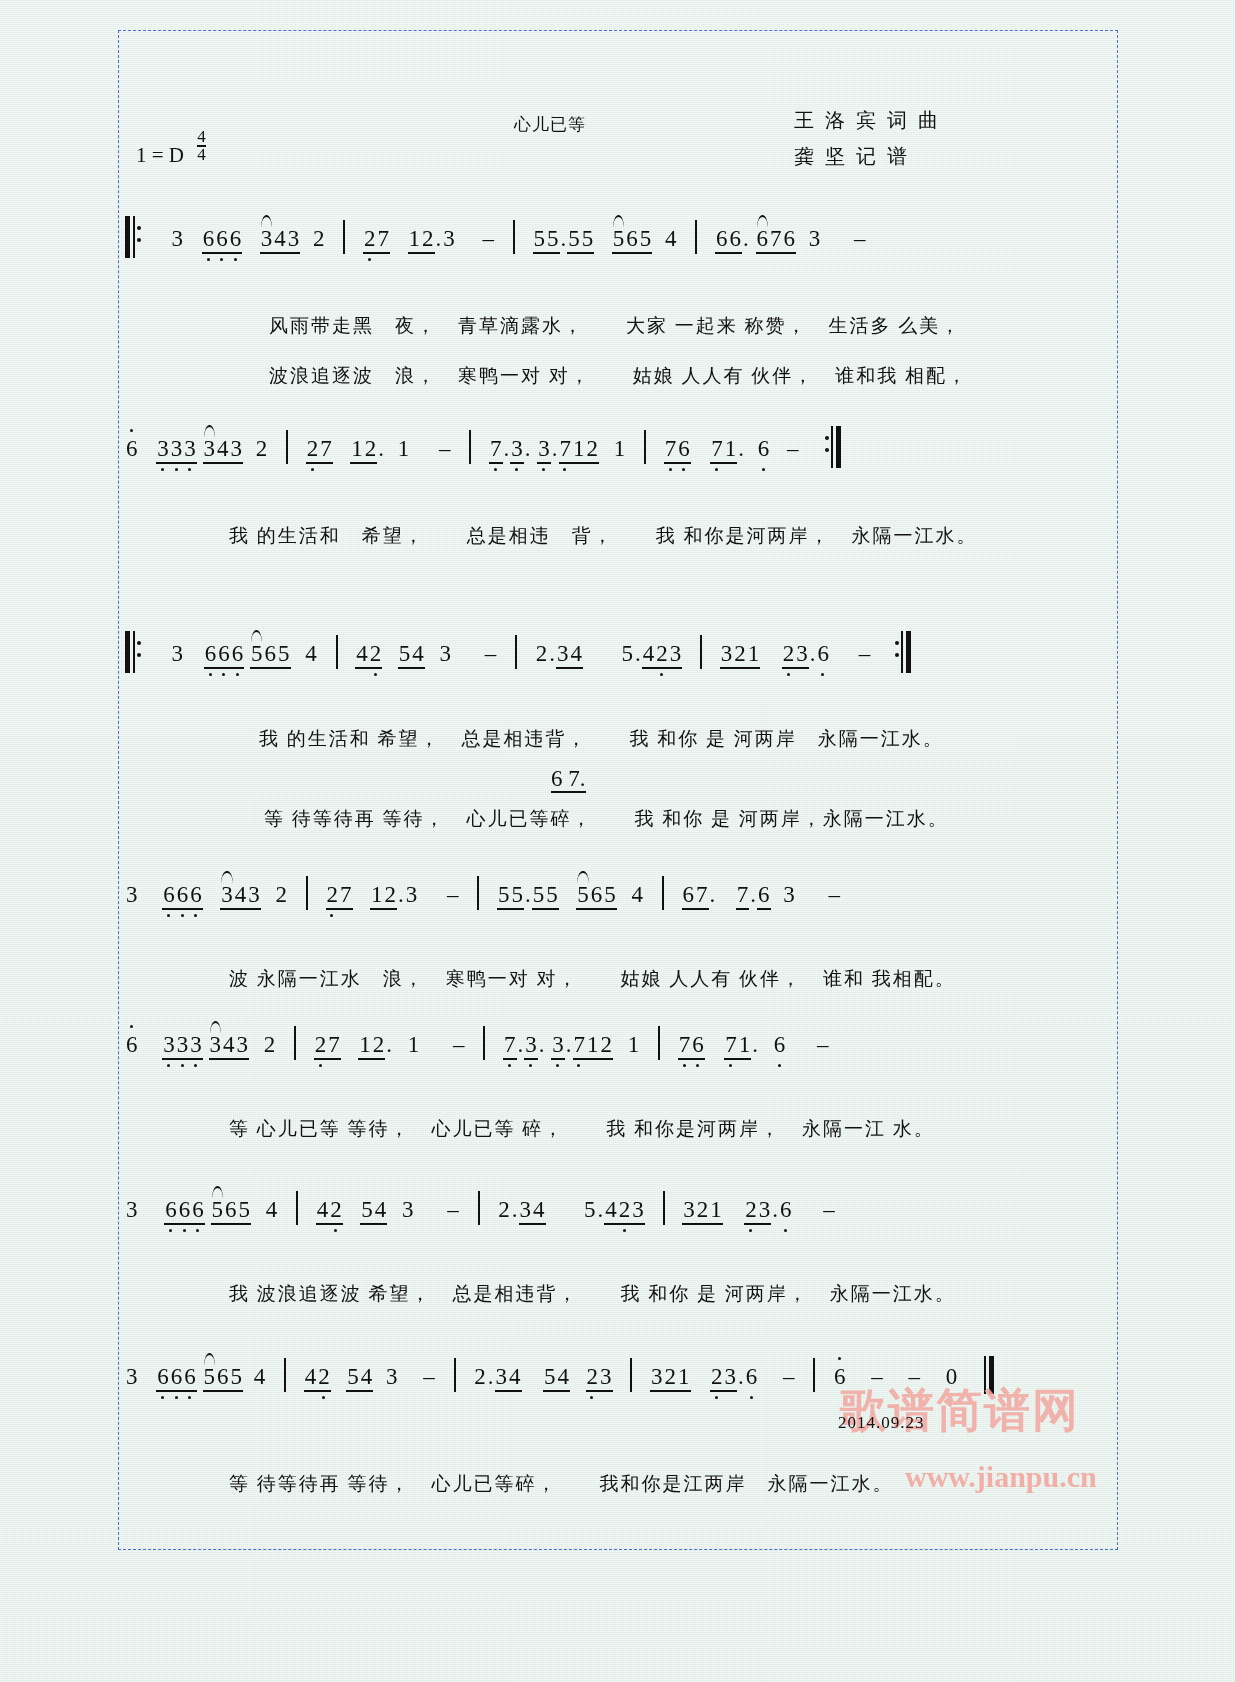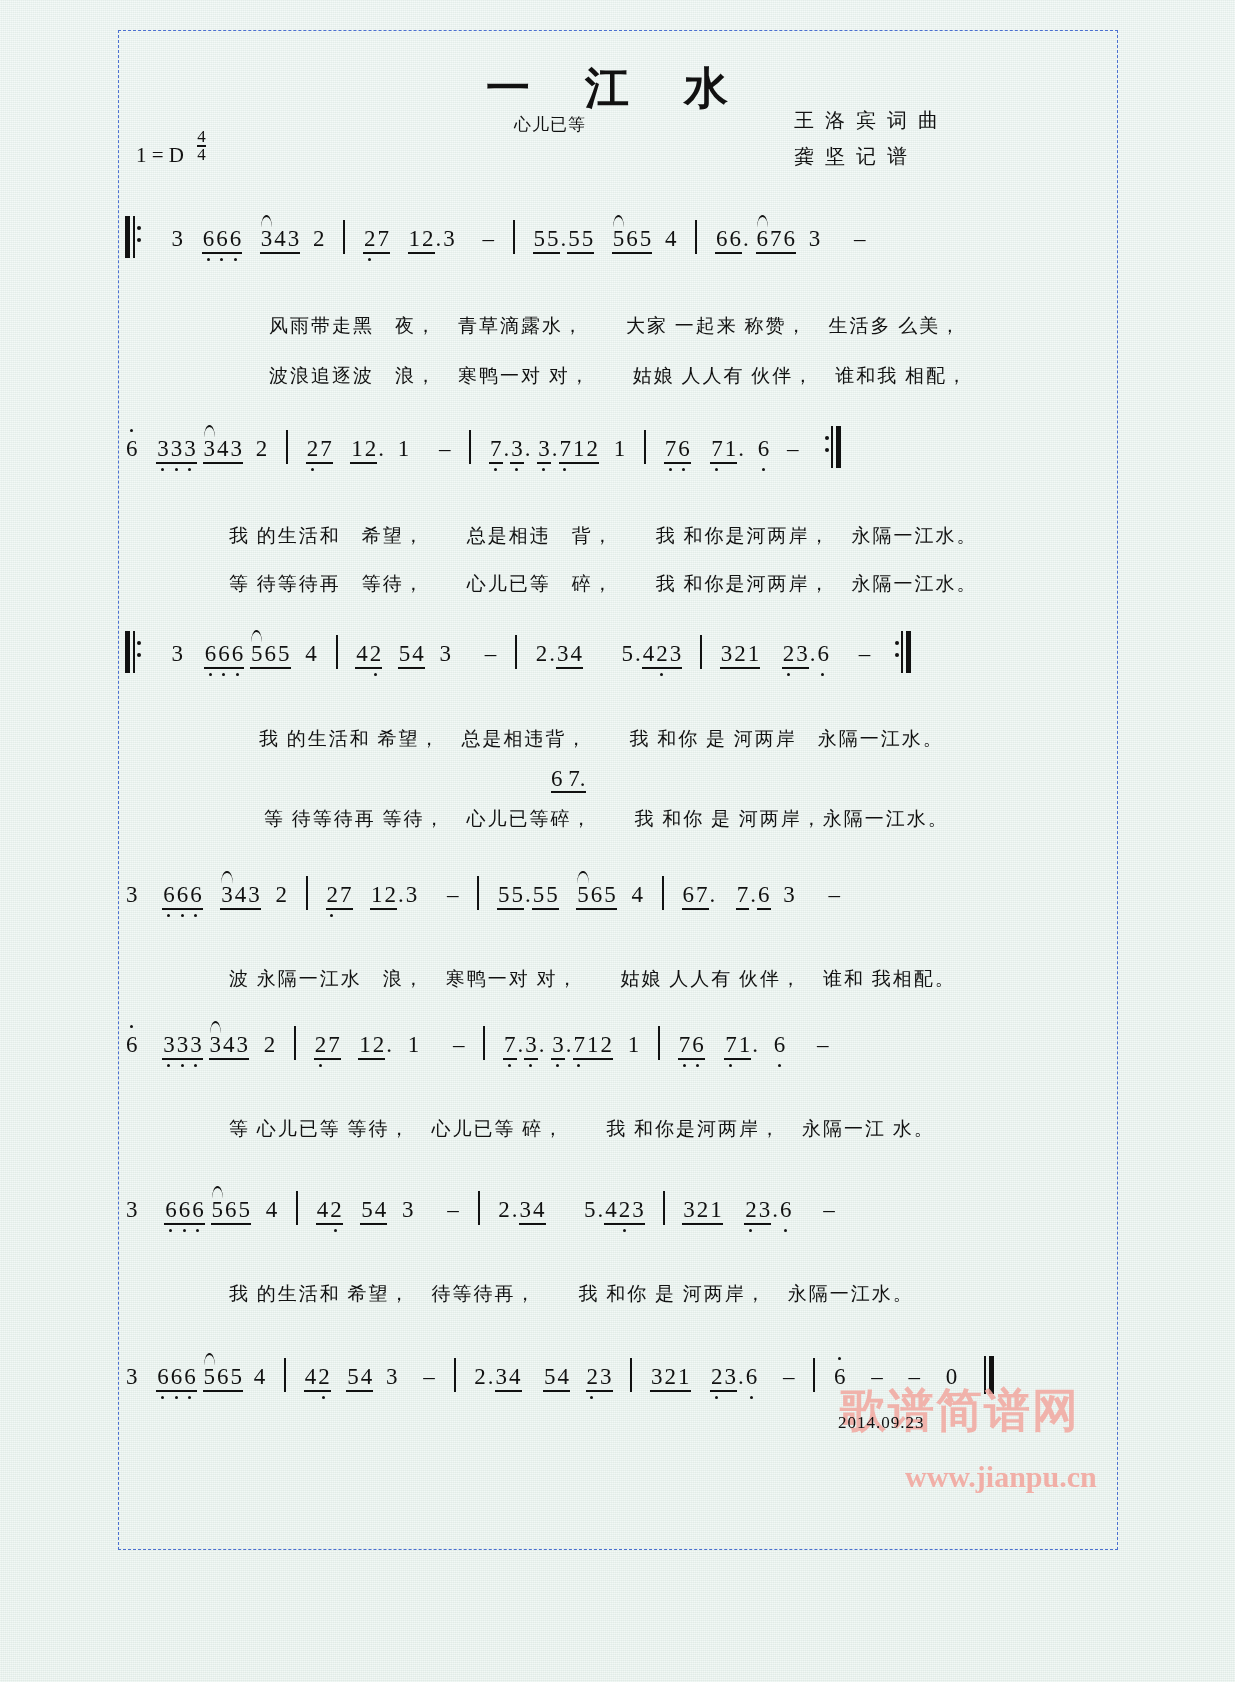--- a/index.html
+++ b/index.html
@@ -109,21 +109,20 @@
     font-size:30px;font-weight:700;color:#f2a8a0;opacity:.9;
   }
 </style>
 </head>
 <body>
 
 <div class="paper"></div>
 
 <div class="sheet">
 
-  <div class="title">一 江 水</div>
   <div class="singer">心儿已等</div>
   <div class="credit1">王 洛 宾   词 曲</div>
   <div class="credit2">龚  坚  记 谱</div>
 
   <div class="keysig" style="left:0px;margin-left:17px;">
     <span>1 = D</span>
     <span class="meter">
       <span class="num">4</span>
       <span class="den">4</span>
     </span>
@@ -174,21 +173,20 @@
     <span class="barline"></span>
     <span class="nt b1 dlow">7</span><span class="nt b1 dlow">6</span>
     <span class="sp" style="width:8px"></span>
     <span class="nt b1 dlow">7</span><span class="nt b1">1</span><span class="nt">.</span>
     <span class="sp" style="width:6px"></span><span class="nt dlow">6</span>
     <span class="sp" style="width:10px"></span><span class="nt">–</span>
     <span class="sp" style="width:14px"></span>
     <span class="repeat-end"><i></i></span>
   </div>
   <div class="lyric-row" style="top:492px;left:110px;letter-spacing:2px;">我 的生活和　希望，　　总是相违　背，　　我 和你是河两岸，　永隔一江水。</div>
-  <div class="lyric-row" style="top:540px;left:110px;letter-spacing:2px;">等 待等待再　等待，　　心儿已等　碎，　　我 和你是河两岸，　永隔一江水。</div>
 
   <div class="staff-row" style="top:600px;left:6px;">
     <span class="repeat-start"><i></i></span>
     <span class="sp" style="width:18px"></span>
     <span class="nt">3</span><span class="sp" style="width:14px"></span>
     <span class="nt b1 dlow">6</span><span class="nt b1 dlow">6</span><span class="nt b1 dlow">6</span>
     <span class="nt b1 tie">5</span><span class="nt b1">6</span><span class="nt b1">5</span>
     <span class="sp" style="width:8px"></span><span class="nt">4</span>
     <span class="barline"></span>
     <span class="nt b1">4</span><span class="nt b1 dlow">2</span>
@@ -275,21 +273,21 @@
     <span class="barline"></span>
     <span class="nt">2</span><span class="nt">.</span><span class="nt b1">3</span><span class="nt b1">4</span>
     <span class="sp" style="width:26px"></span>
     <span class="nt">5</span><span class="nt">.</span><span class="nt b1">4</span><span class="nt b1 dlow">2</span><span class="nt b1">3</span>
     <span class="barline"></span>
     <span class="nt b1 tiewide">3</span><span class="nt b1">2</span><span class="nt b1">1</span>
     <span class="sp" style="width:10px"></span>
     <span class="nt b1 dlow">2</span><span class="nt b1">3</span><span class="nt">.</span><span class="nt dlow">6</span>
     <span class="sp" style="width:24px"></span><span class="nt">–</span>
   </div>
-  <div class="lyric-row" style="top:1250px;left:110px;letter-spacing:2px;">我 的生活和 希望，　待等待再，　　我 和你 是 河两岸，　永隔一江水。</div>
+  <div class="lyric-row" style="top:1250px;left:110px;letter-spacing:2px;">我 波浪追逐波 希望，　总是相违背，　　我 和你 是 河两岸，　永隔一江水。</div>
 
   <div class="staff-row" style="top:1325px;left:6px;font-size:23px;">
     <span class="nt">3</span><span class="sp" style="width:12px"></span>
     <span class="nt b1 dlow">6</span><span class="nt b1 dlow">6</span><span class="nt b1 dlow">6</span>
     <span class="nt b1 tie">5</span><span class="nt b1">6</span><span class="nt b1">5</span>
     <span class="sp" style="width:4px"></span><span class="nt">4</span>
     <span class="barline"></span>
     <span class="nt b1">4</span><span class="nt b1 dlow">2</span>
     <span class="sp" style="width:4px"></span>
     <span class="nt b1">5</span><span class="nt b1">4</span>
@@ -307,18 +305,19 @@
     <span class="nt b1 dlow">2</span><span class="nt b1">3</span><span class="nt">.</span><span class="nt dlow">6</span>
     <span class="sp" style="width:18px"></span><span class="nt">–</span>
     <span class="barline"></span>
     <span class="nt dhigh">6</span>
     <span class="sp" style="width:18px"></span><span class="nt">–</span>
     <span class="sp" style="width:18px"></span><span class="nt">–</span>
     <span class="sp" style="width:18px"></span><span class="nt">0</span>
     <span class="sp" style="width:14px"></span>
     <span class="endline"></span>
   </div>
+  <div class="lyric-row" style="top:1440px;left:110px;letter-spacing:2px;">等 待等待再 等待，　心儿已等碎，　　我和你是江两岸　永隔一江水。</div>
 
 </div>
 
 <div class="wm1">歌谱简谱网</div>
 <div class="date">2014.09.23</div>
 <div class="wm2">www.jianpu.cn</div>
 
 </body></html>

